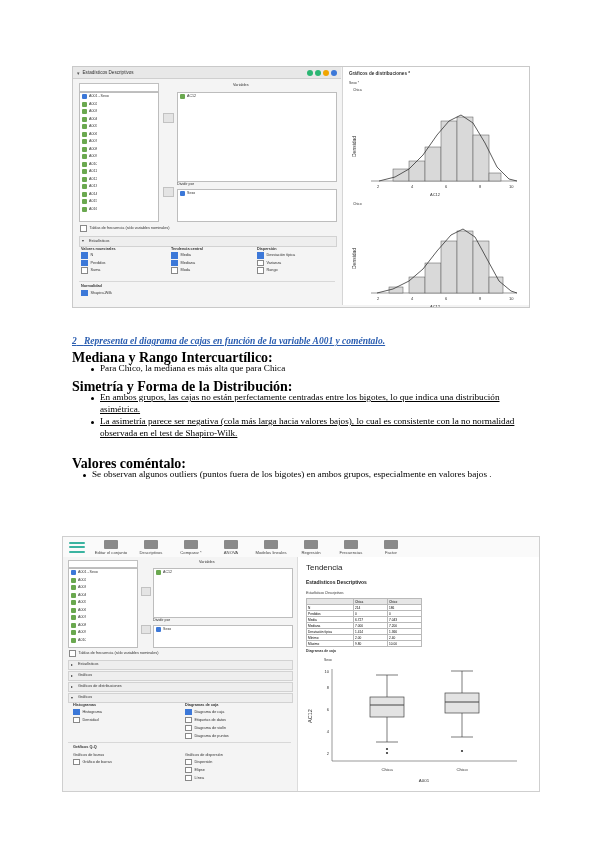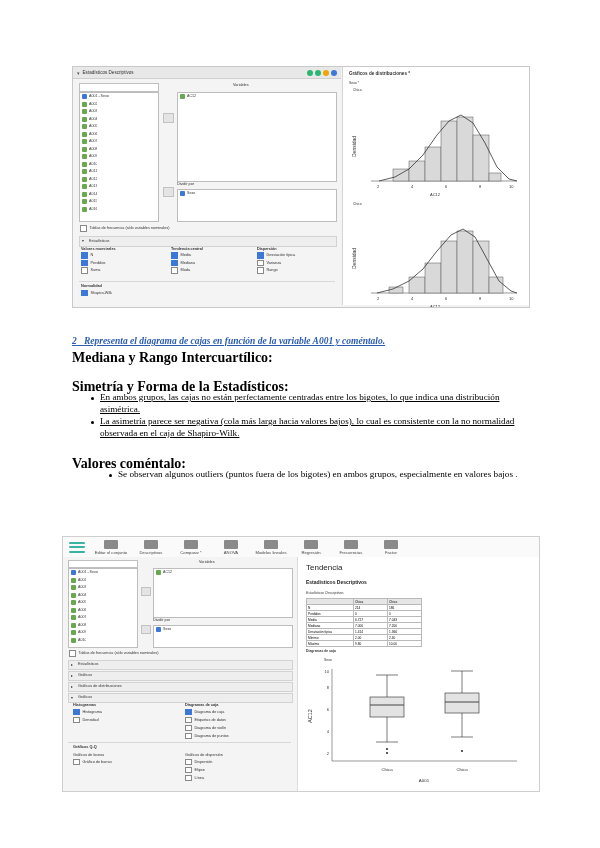--- a/index.html
+++ b/index.html
@@ -277,29 +277,32 @@
         </g>
       </svg>
     </div>
   </div>
 
   <div class="qtitle" style="left:72px;top:336px;width:460px;text-decoration:underline;">
     <span class="qnum">2</span>&nbsp;&nbsp;&nbsp;<span>Representa el diagrama de cajas en función de la variable A001 y coméntalo.</span>
   </div>
 
   <h3 class="sub" style="left:72px;top:350px;">Mediana y Rango Intercuartílico:</h3>
-
-  <h3 class="sub" style="left:72px;top:379px;">Simetría y Forma de la Estadísticos:</h3>
+  <ul class="b" style="left:86px;top:363px;width:440px;">
+    <li>Para Chico, la mediana es más alta que para Chica</li>
+  </ul>
+
+  <h3 class="sub" style="left:72px;top:379px;">Simetría y Forma de la Distribución:</h3>
   <ul class="b" style="left:86px;top:392px;width:440px;text-decoration:underline;">
     <li>En ambos grupos, las cajas no están perfectamente centradas entre los bigotes, lo que indica una distribución asimétrica.</li>
-    <li>La asimetría parece ser negativa (cola más larga hacia valores bajos), lo cual es consistente con la no normalidad observada en el caja de Shapiro-Wilk.</li>
+    <li>La asimetría parece ser negativa (cola más larga hacia valores bajos), lo cual es consistente con la no normalidad observada en el test de Shapiro-Wilk.</li>
   </ul>
 
   <h3 class="sub" style="left:72px;top:456px;">Valores coméntalo:</h3>
-  <ul class="b" style="left:104px;top:469px;width:440px;">
+  <ul class="b" style="left:78px;top:469px;width:440px;">
     <li>Se observan algunos outliers (puntos fuera de los bigotes) en ambos grupos, especialmente en valores bajos .</li>
   </ul>
 
   <div class="app">
 
     <div class="appbar">
       <span class="burger">
           <i></i>
           <i></i>
           <i></i>

